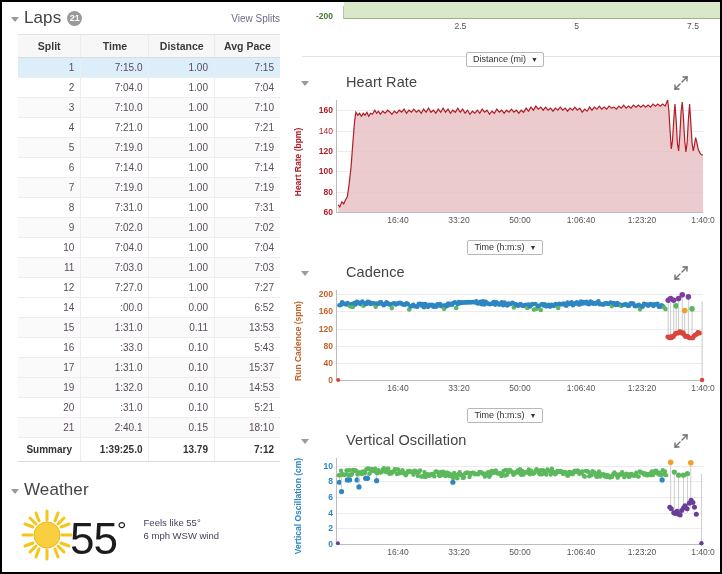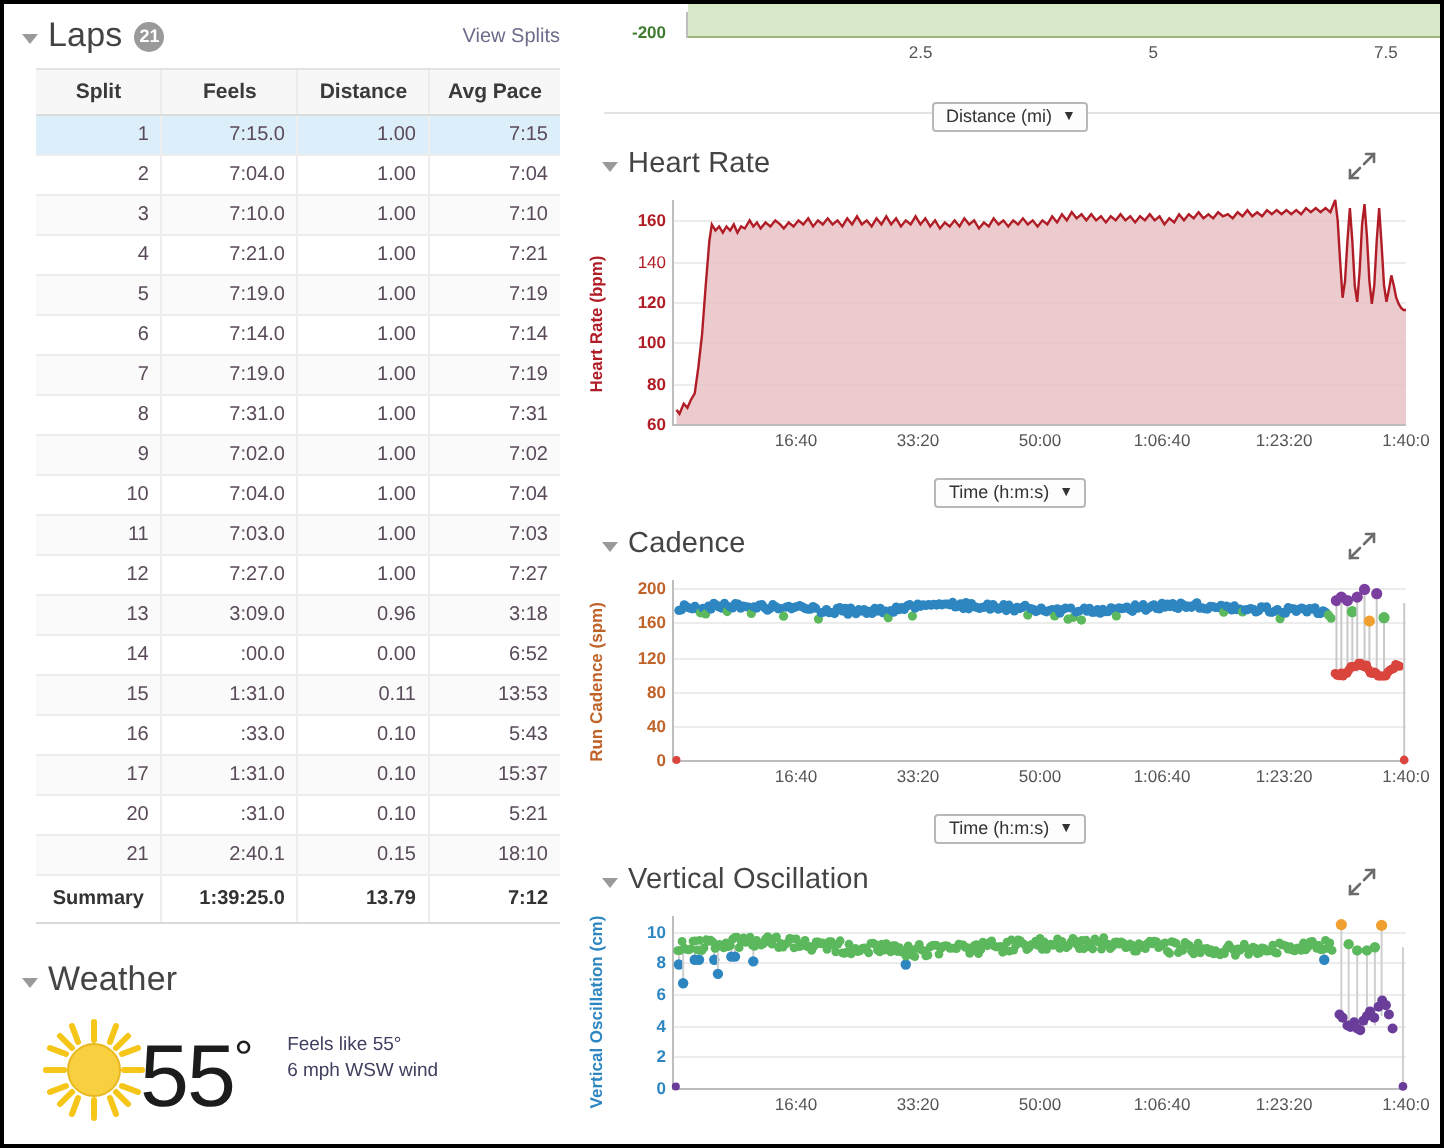--- a/index.html
+++ b/index.html
@@ -253,20 +253,21 @@
     background: #e4e4e4;
     z-index: 1;
   }
 
   .chart-panel { position: relative; }
   .chart-head {
     display: flex;
     align-items: center;
     padding: 6px 15px 2px 10px;
     position: relative;
+    gap: 32px;
   }
   .chart-head .sect-title { font-size: 14.5px; }
   .expand-icon {
     position: absolute;
     right: 32px;
     top: 8px;
     width: 14px;
     height: 14px;
     cursor: pointer;
   }
@@ -333,21 +334,21 @@
       <span class="sect-title">Laps</span>
       <span class="count-badge">21</span>
       <a class="view-splits">View Splits</a>
     </div>
 
     <div class="laps-table-wrap">
       <table class="laps">
         <thead>
           <tr>
             <th class="col-split">Split</th>
-            <th class="col-time">Feels</th>
+            <th class="col-time">Time</th>
             <th class="col-dist">Distance</th>
             <th class="col-pace">Avg Pace</th>
           </tr>
         </thead>
         <tbody id="laps-body">
             <tr class="selected">
               <td>1</td>
               <td>7:15.0</td>
               <td>1.00</td>
               <td>7:15</td>
@@ -411,26 +412,20 @@
               <td>7:03.0</td>
               <td>1.00</td>
               <td>7:03</td>
             </tr>
             <tr class="even">
               <td>12</td>
               <td>7:27.0</td>
               <td>1.00</td>
               <td>7:27</td>
             </tr>
-            <tr class="odd">
-              <td>13</td>
-              <td>3:09.0</td>
-              <td>0.96</td>
-              <td>3:18</td>
-            </tr>
             <tr class="even">
               <td>14</td>
               <td>:00.0</td>
               <td>0.00</td>
               <td>6:52</td>
             </tr>
             <tr class="odd">
               <td>15</td>
               <td>1:31.0</td>
               <td>0.11</td>
@@ -440,20 +435,26 @@
               <td>16</td>
               <td>:33.0</td>
               <td>0.10</td>
               <td>5:43</td>
             </tr>
             <tr class="odd">
               <td>17</td>
               <td>1:31.0</td>
               <td>0.10</td>
               <td>15:37</td>
+            </tr>
+            <tr class="odd">
+              <td>19</td>
+              <td>1:32.0</td>
+              <td>0.10</td>
+              <td>14:53</td>
             </tr>
             <tr class="even">
               <td>20</td>
               <td>:31.0</td>
               <td>0.10</td>
               <td>5:21</td>
             </tr>
             <tr class="odd">
               <td>21</td>
               <td>2:40.1</td>

